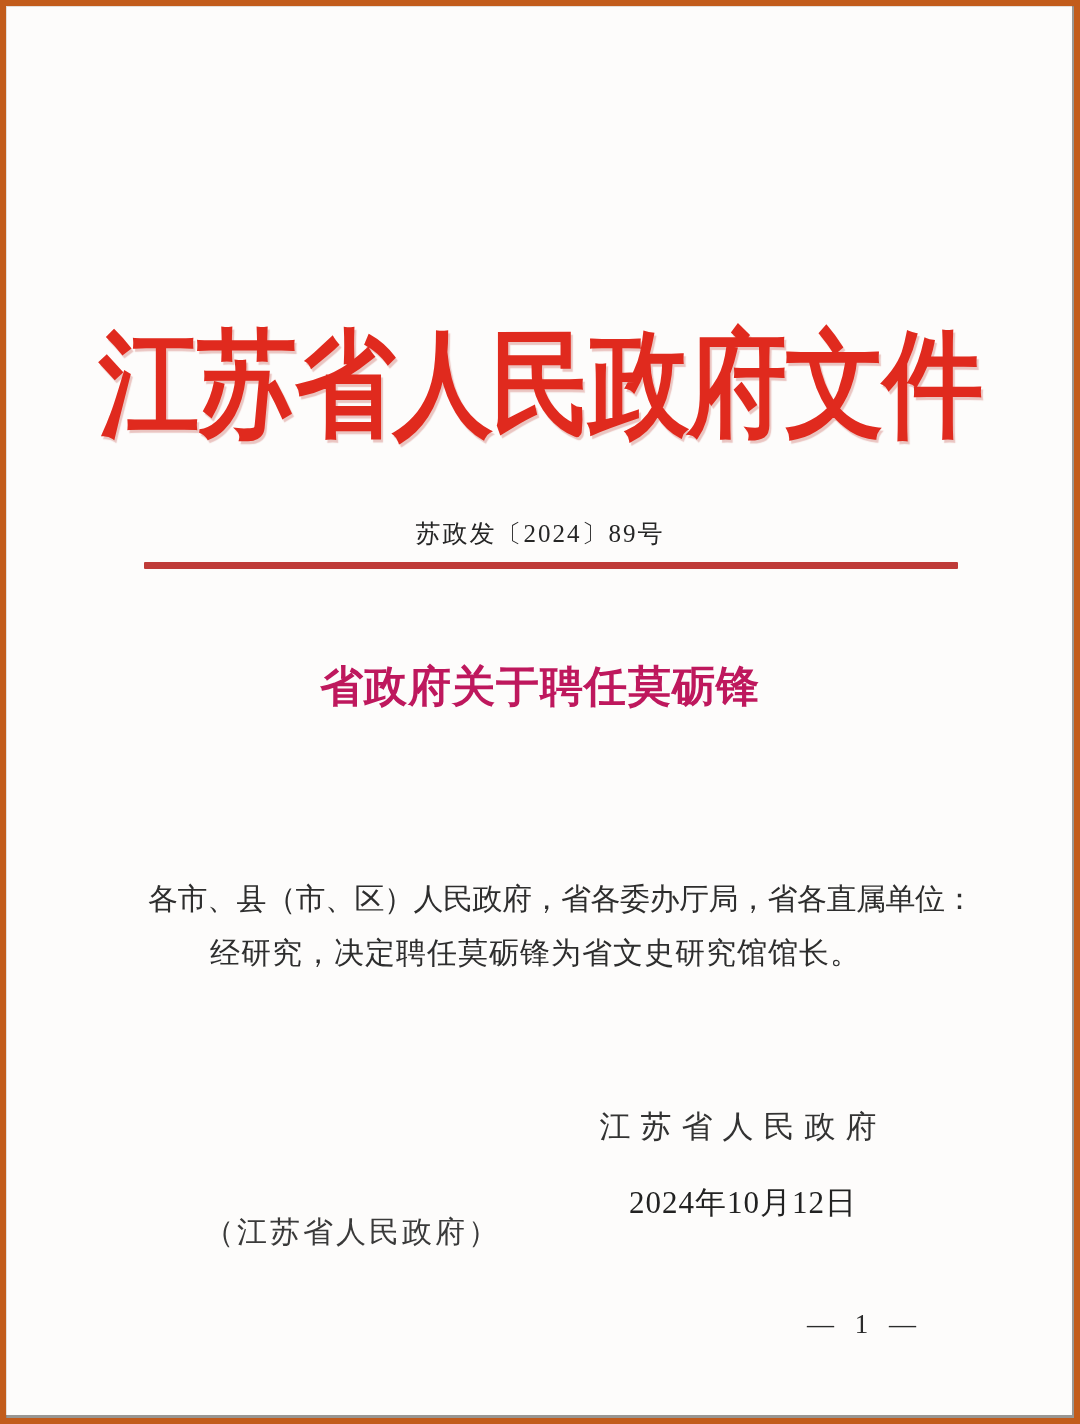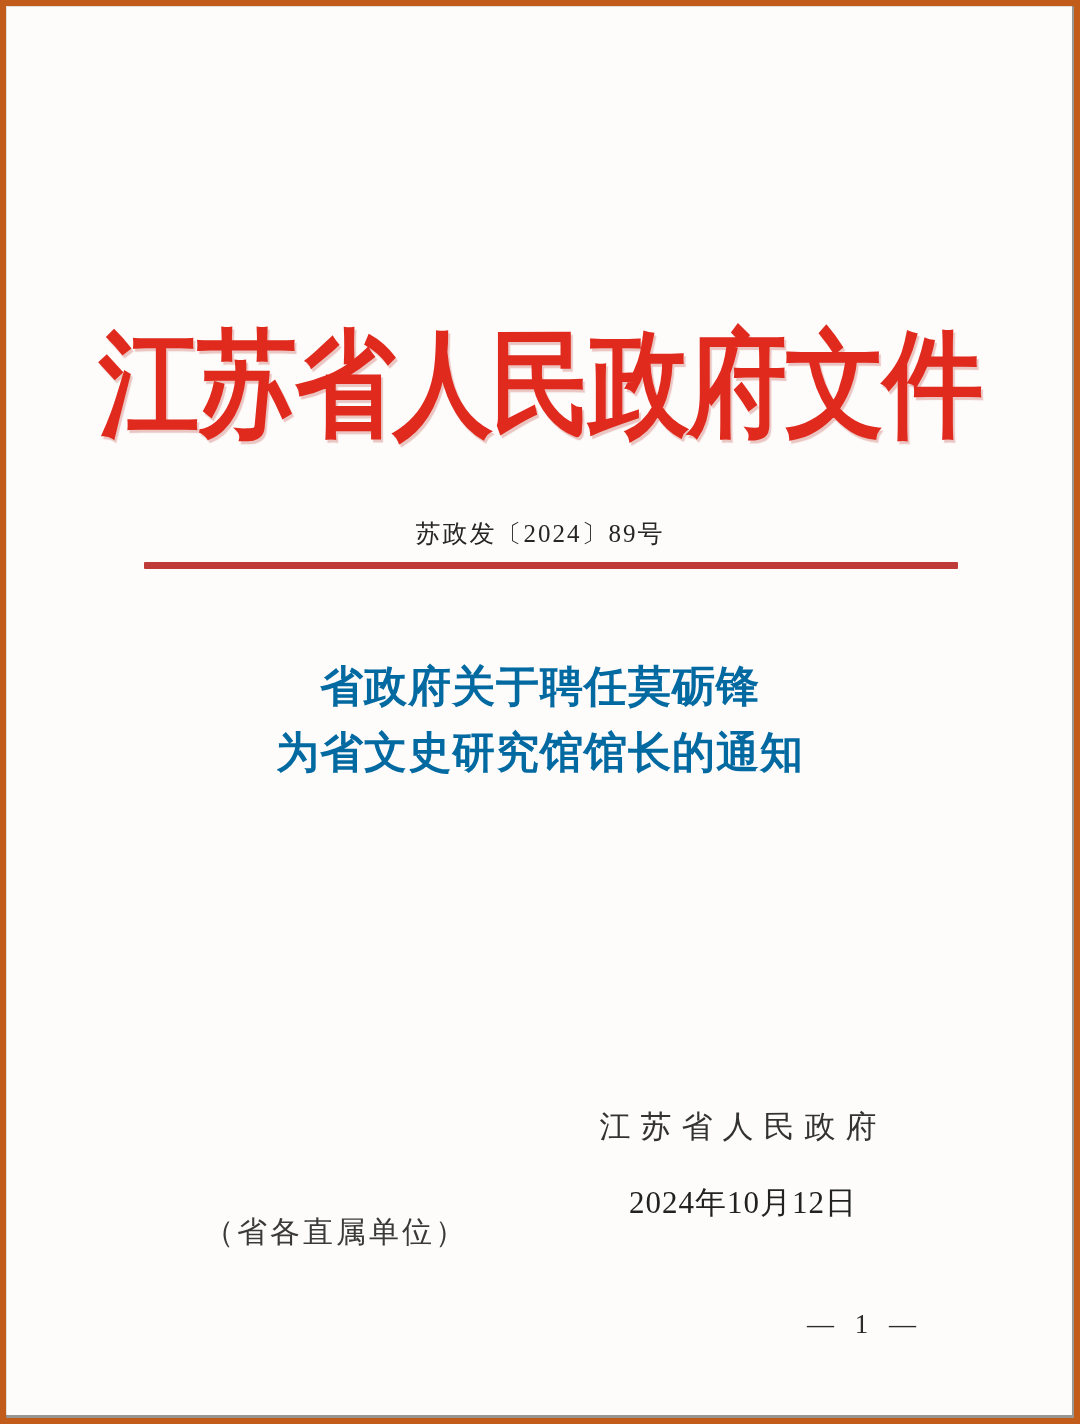--- a/index.html
+++ b/index.html
@@ -56,21 +56,21 @@
   }
   .doc-title {
     position: absolute;
     top: 648px;
     left: 0;
     width: 100%;
     text-align: center;
     font-weight: 700;
     font-size: 43px;
     line-height: 66px;
-    color: #0369a1;
+    color: #be185d;
     letter-spacing: 1px;
   }
   .body-text {
     position: absolute;
     left: 142px;
     width: 816px;
     font-size: 30px;
     color: #2e2e2e;
   }
   .salutation {
@@ -130,27 +130,28 @@
 <div class="page" style="border-color: rgb(194, 92, 27);">
 
   <div class="doc-header" style="color: rgb(224, 42, 30);">江苏省人民政府文件</div>
 
   <div class="doc-number">苏政发〔2024〕89号</div>
 
   <div class="red-line" style="background: rgb(191, 59, 56);"></div>
 
   <div class="doc-title">
     <div>省政府关于聘任莫砺锋</div>
-    <div>为省文史研究馆馆长的通知</div>
   </div>
 
+  <p class="body-text salutation">各市、县（市、区）人民政府，省各委办厅局，省各直属单位：</p>
 
+  <p class="body-text paragraph">经研究，决定聘任莫砺锋为省文史研究馆馆长。</p>
 
   <div class="signature-block">
     <div class="signature-issuer">江苏省人民政府</div>
     <div class="signature-date">2024年10月12日</div>
   </div>
 
-  <div class="publish-note">（省各直属单位）</div>
+  <div class="publish-note">（江苏省人民政府）</div>
 
   <div class="page-number">— 1 —</div>
 
 </div>
 
 </body></html>

